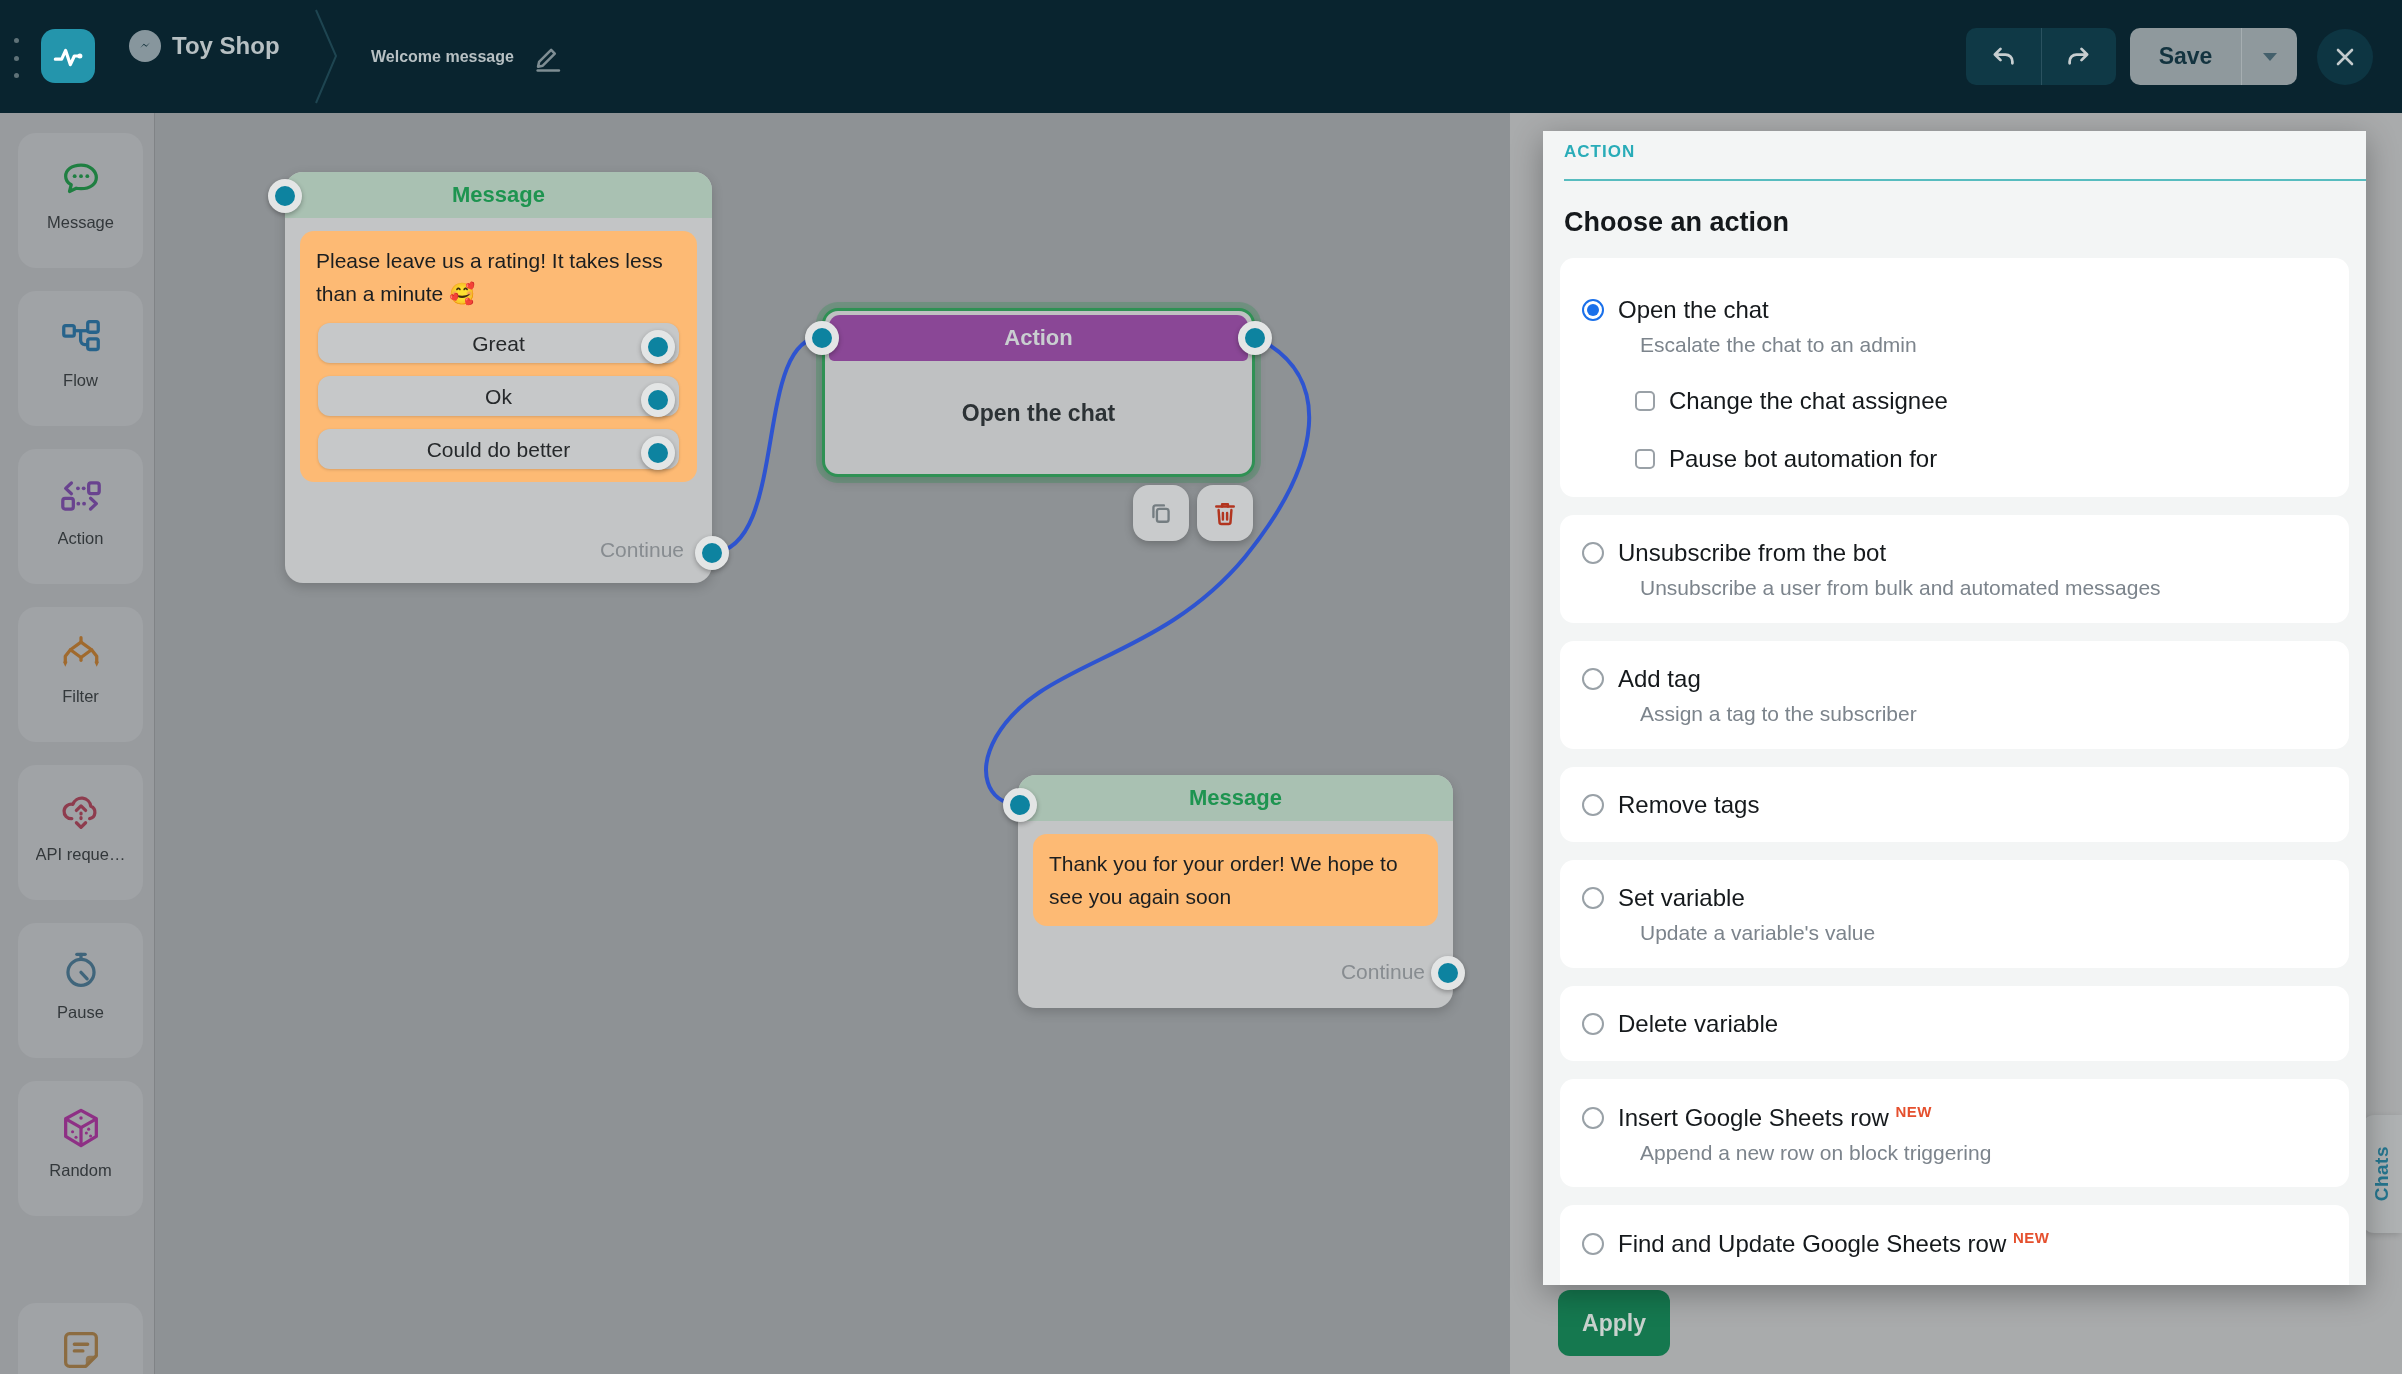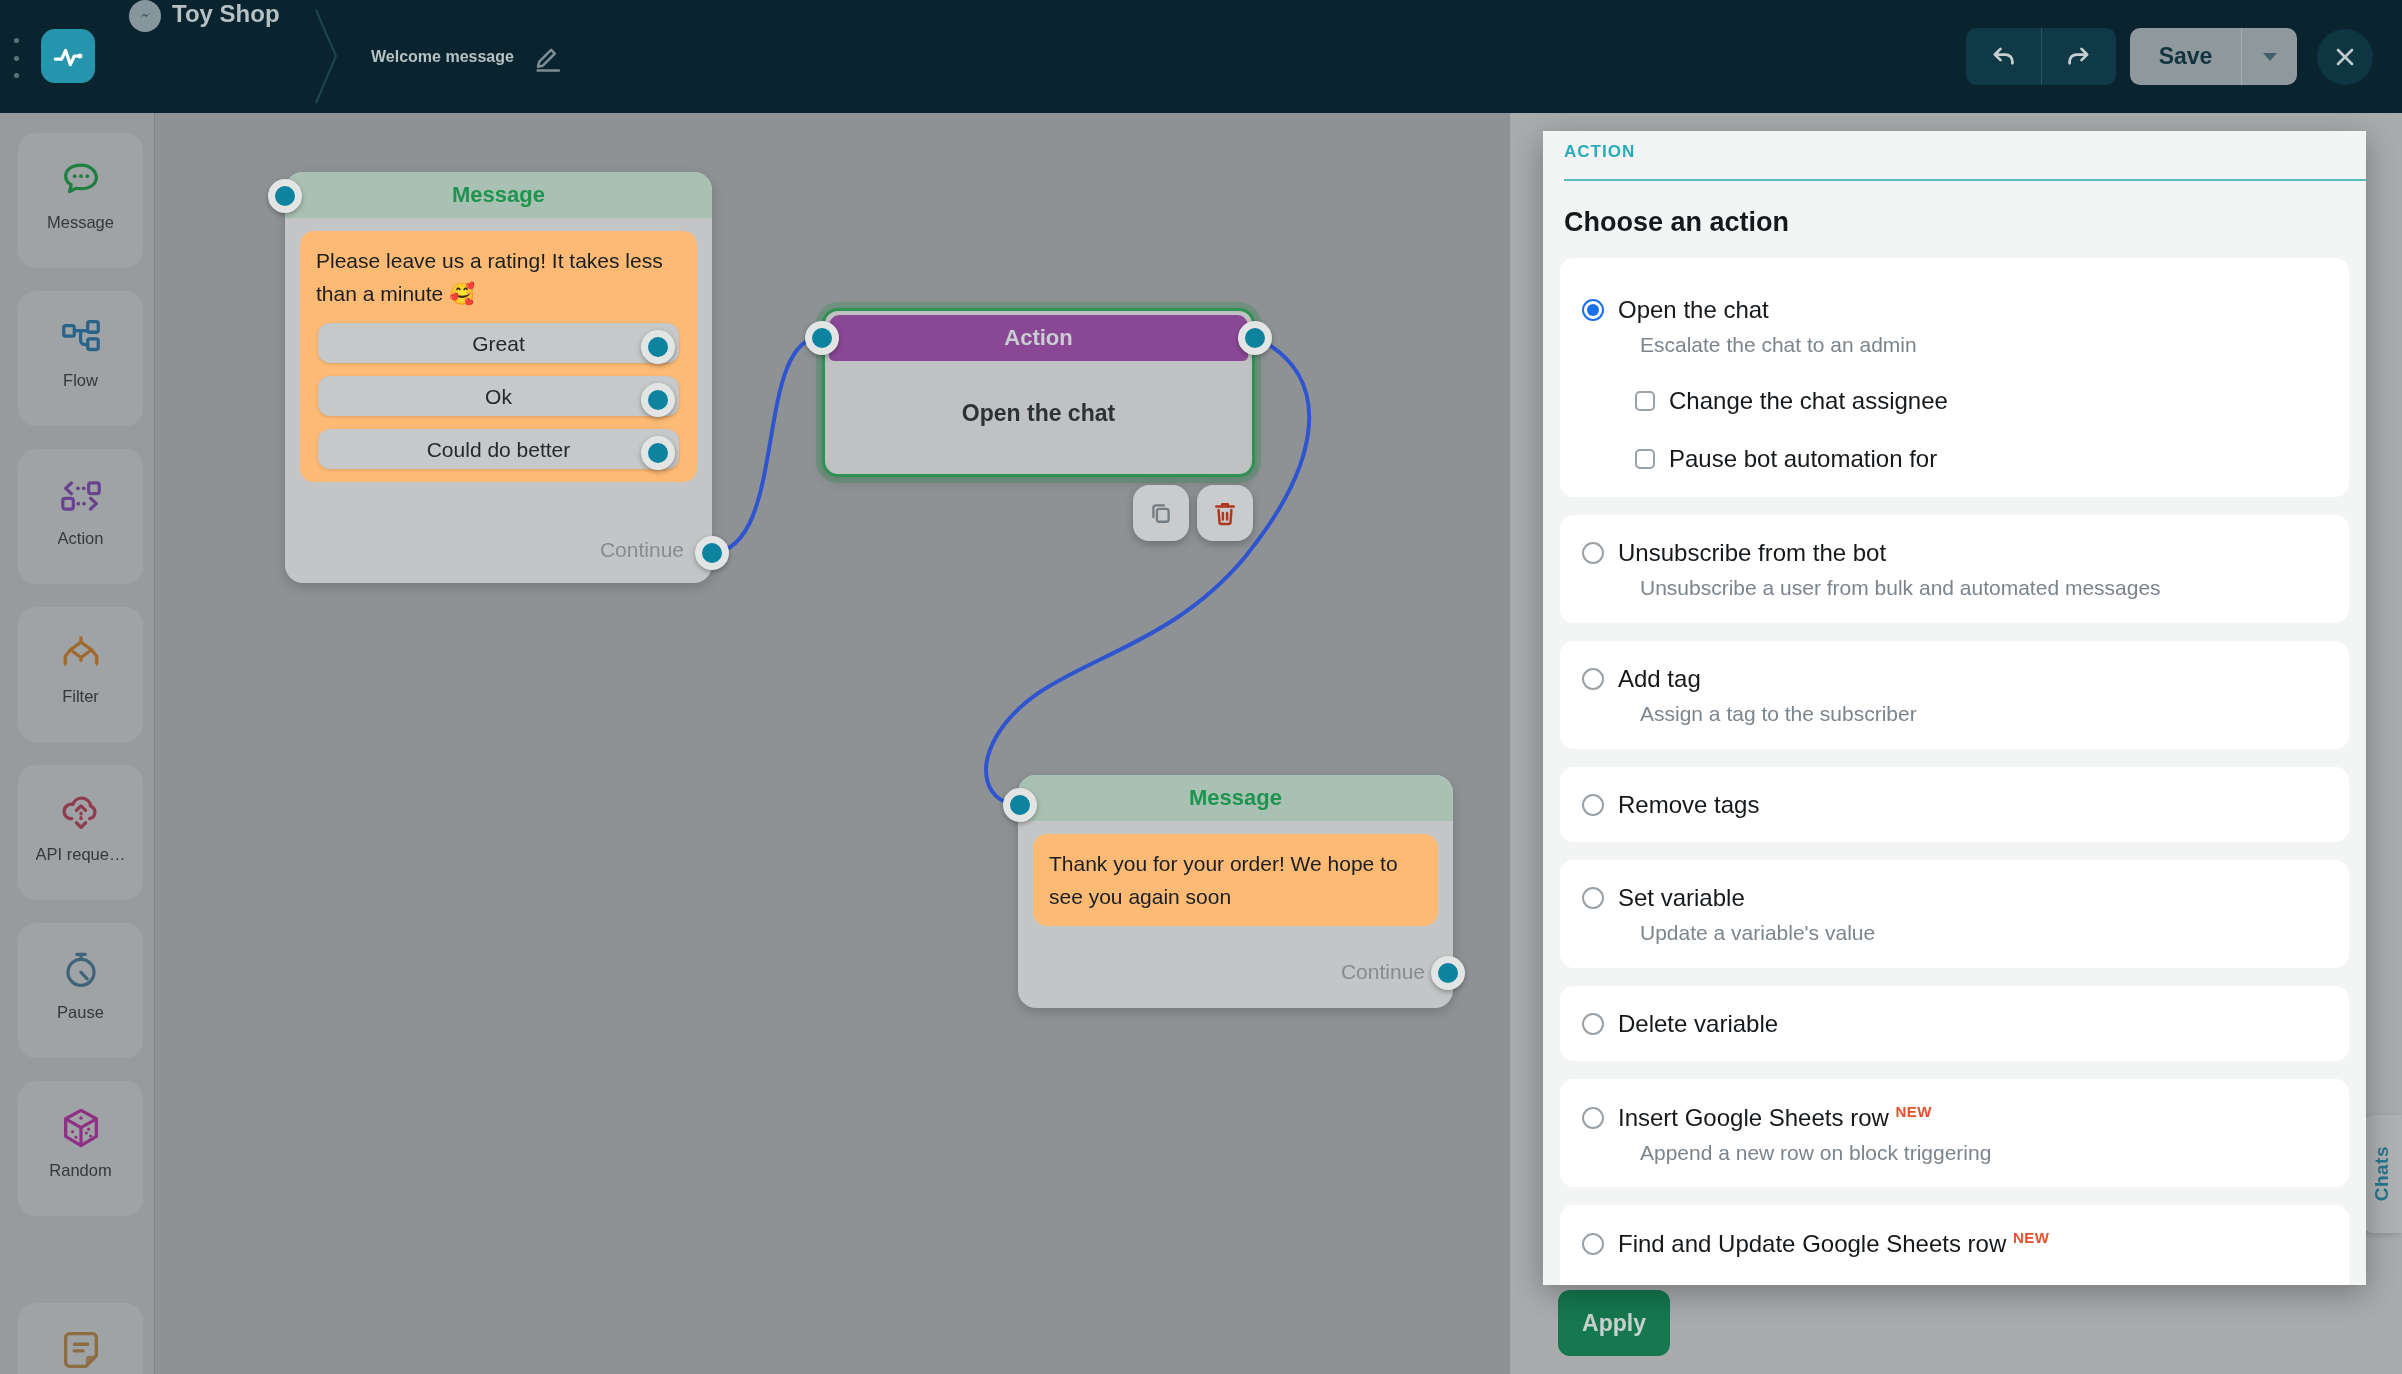--- a/index.html
+++ b/index.html
@@ -4,21 +4,21 @@
 <style>
   * { margin:0; padding:0; box-sizing:border-box; }
   body { background:#555; font-family:"Liberation Sans", sans-serif; }
   .stage { position:relative; width:2402px; height:1374px; overflow:hidden; background:#8e9295; }
 
   
   .header { position:absolute; left:0; top:0; width:2402px; height:113px; background:#09242f; z-index:40; display:flex; align-items:center; }
   .kebab { position:absolute; left:14px; top:38px; width:8px; height:40px; display:flex; flex-direction:column; justify-content:space-between; }
   .kebab i { width:5px; height:5px; border-radius:50%; background:#5f7278; }
   .logo { position:absolute; left:41px; top:29px; width:54px; height:54px; border-radius:14px; background:#2495ac; display:flex; align-items:center; justify-content:center; }
-  .brand-group { position:absolute; left:129px; top:0; height:91px; display:flex; gap:11px; }
+  .brand-group { position:absolute; left:129px; top:0; height:91px; display:flex; align-items:center; gap:11px; }
   .msgr { width:32px; height:32px; border-radius:50%; background:#87969d; display:flex; align-items:center; justify-content:center; }
   .brand-name { color:#b7c0c3; font-size:24px; font-weight:bold; }
   .crumb-sep { position:absolute; left:306px; top:6px; }
   .flow-title-wrap { position:absolute; left:371px; top:0; height:113px; display:flex; align-items:center; gap:18px; }
   .flow-title { color:#b7c0c3; font-size:16px; font-weight:bold; }
   .hdr-right { position:absolute; right:29px; top:28px; height:57px; display:flex; align-items:center; gap:14px; }
   .undo-redo { width:150px; height:57px; background:#0f3946; border-radius:10px; display:flex; }
   .undo-redo .half { flex:1; display:flex; align-items:center; justify-content:center; cursor:pointer; }
   .undo-redo .half + .half { border-left:1px solid #2b5260; }
   .save-split { width:167px; height:57px; background:#8f999d; border-radius:10px; display:flex; overflow:hidden; }

